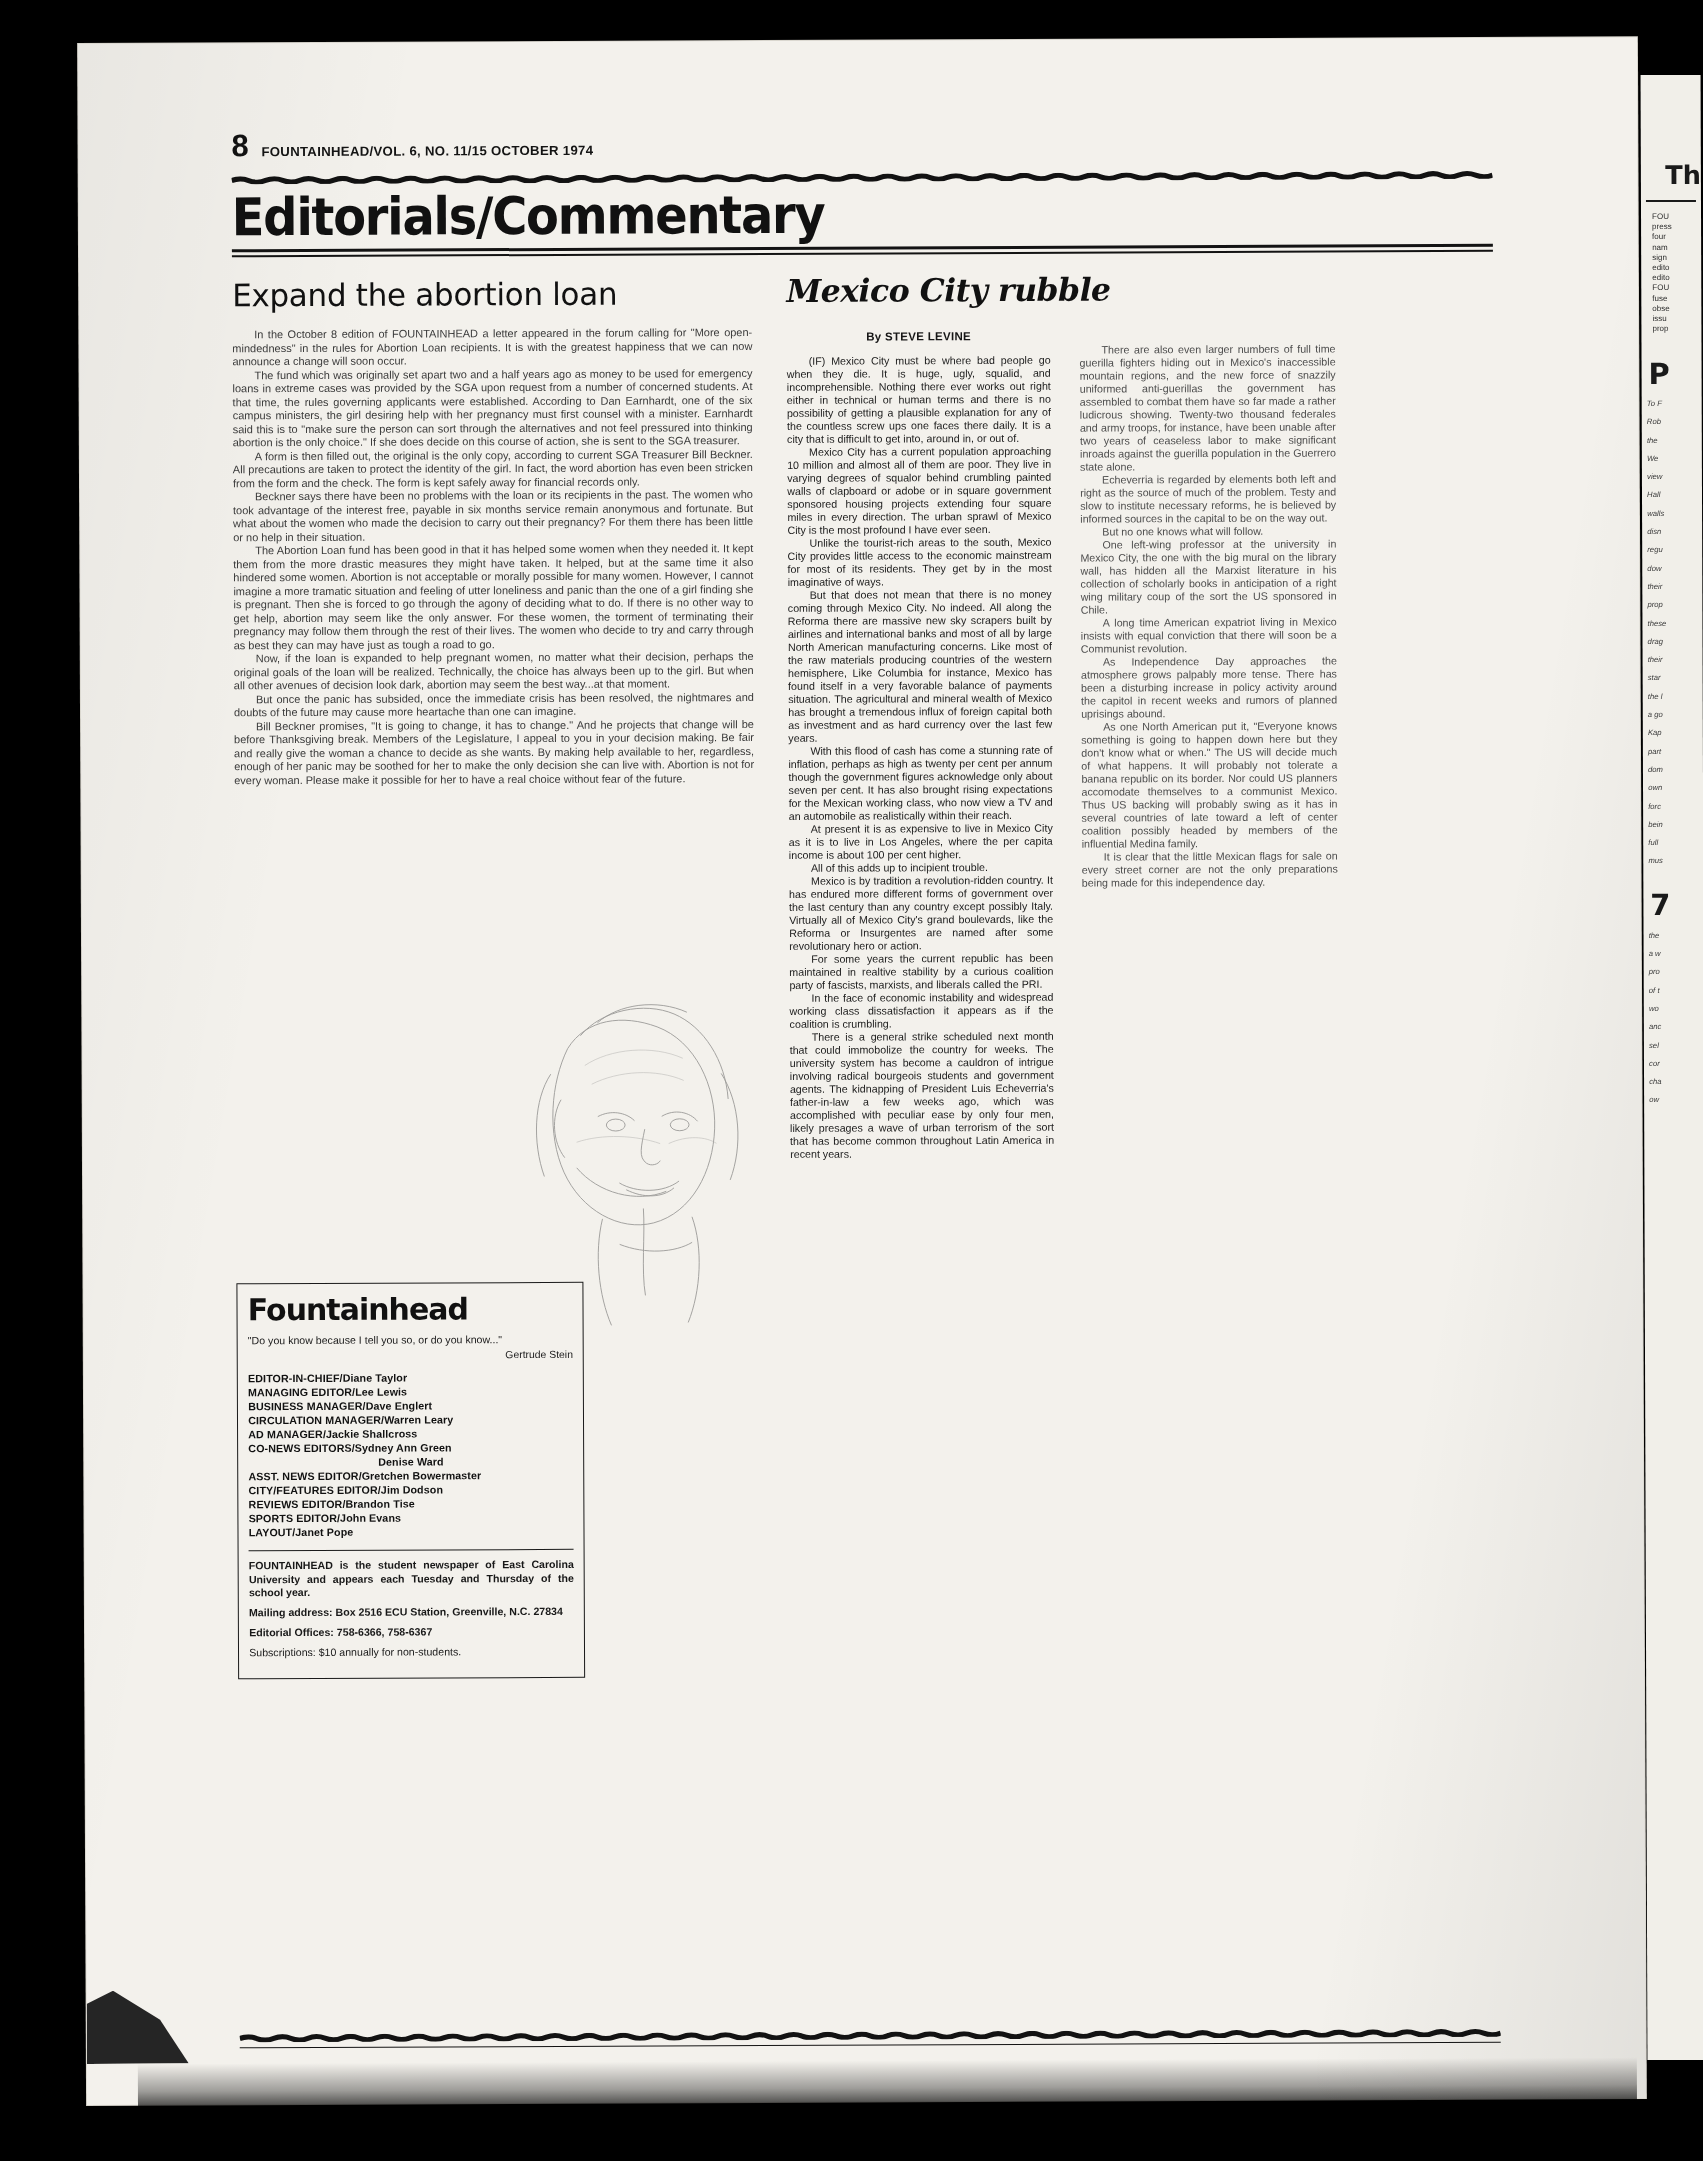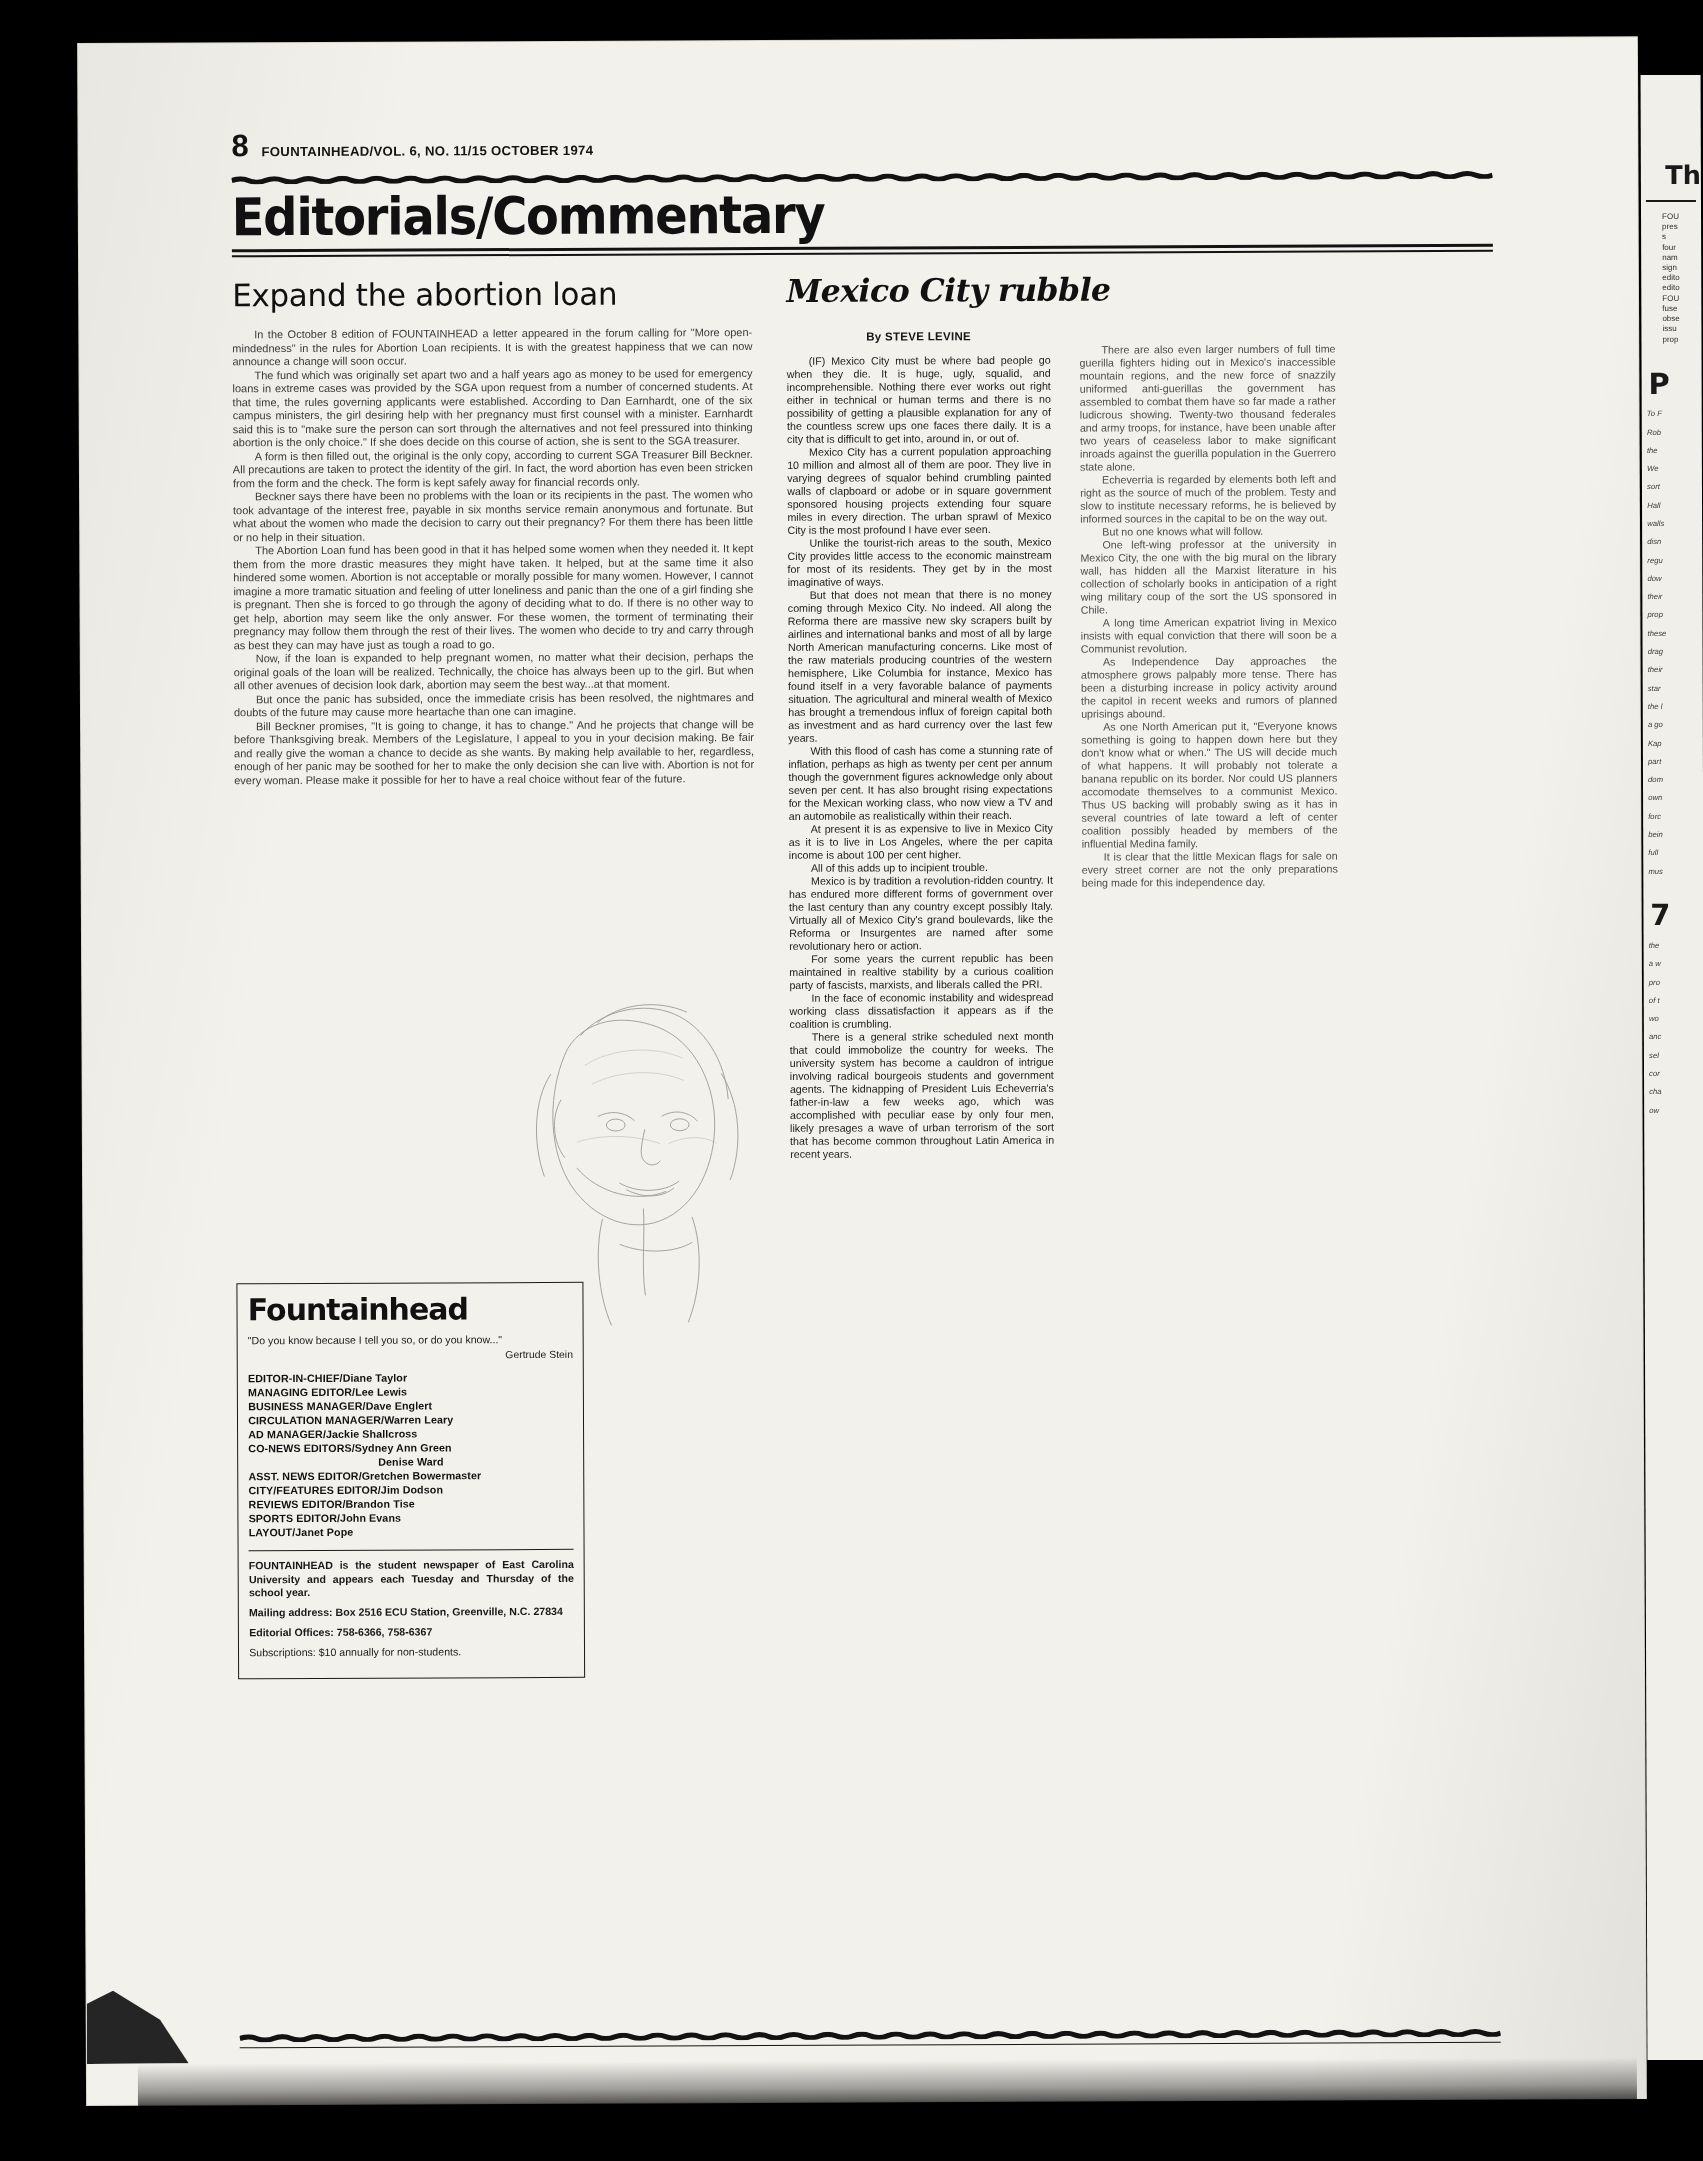--- a/index.html
+++ b/index.html
@@ -272,21 +272,21 @@
   }
   #next-page .sliver-rule {
     height: 1.7px;
     background: #1a1a1a;
     margin: 10.2px 5.1px;
   }
   #next-page .sliver-text {
     font-size: 8px;
     line-height: 10.2px;
     color: #2c2c2c;
-    margin: 0 21px;
+    margin: 0 11px;
     word-break: break-all;
   }
   #next-page .sliver-big {
     font-size: 29px;
     font-weight: 700;
     color: #1a1a1a;
     margin: 22px 0 8.5px 6.8px;
     font-family: "DejaVu Sans", sans-serif;
   }
   #next-page .sliver-small {
@@ -456,21 +456,21 @@
   <div class="sliver-text">fuse</div>
   <div class="sliver-text">obse</div>
   <div class="sliver-text">issu</div>
   <div class="sliver-text">prop</div>
 
   <div class="sliver-big">P</div>
   <div class="sliver-small">To F</div>
   <div class="sliver-small">Rob</div>
   <div class="sliver-small">the</div>
   <div class="sliver-small">We</div>
-  <div class="sliver-small">sort</div>
+  <div class="sliver-small">view</div>
   <div class="sliver-small">Hall</div>
   <div class="sliver-small">walls</div>
   <div class="sliver-small">disn</div>
   <div class="sliver-small">regu</div>
   <div class="sliver-small">dow</div>
   <div class="sliver-small">their</div>
   <div class="sliver-small">prop</div>
   <div class="sliver-small">these</div>
   <div class="sliver-small">drag</div>
   <div class="sliver-small">their</div>

